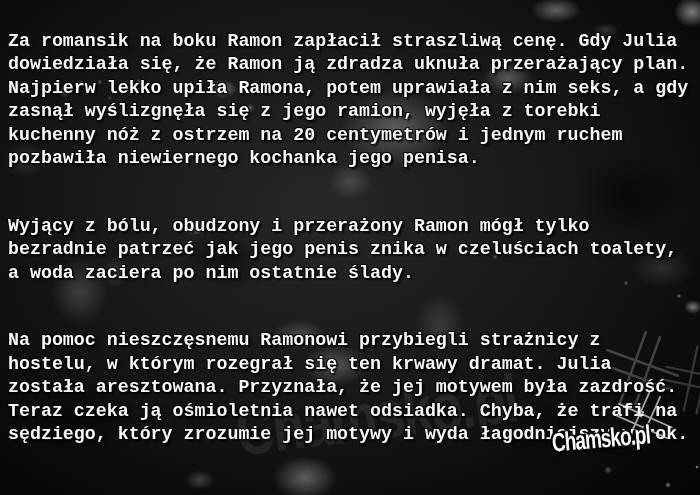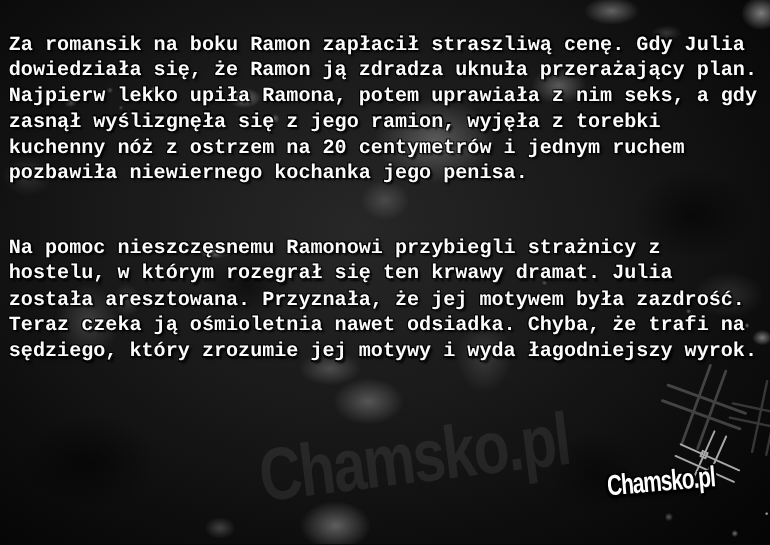--- a/index.html
+++ b/index.html
@@ -134,20 +134,23 @@
   </g>
 </svg>
 
 <main class="article">
   <p>Za romansik na boku Ramon zapłacił straszliwą cenę. Gdy Julia
 dowiedziała się, że Ramon ją zdradza uknuła przerażający plan.
 Najpierw lekko upiła Ramona, potem uprawiała z nim seks, a gdy
 zasnął wyślizgnęła się z jego ramion, wyjęła z torebki
 kuchenny nóż z ostrzem na 20 centymetrów i jednym ruchem
 pozbawiła niewiernego kochanka jego penisa.</p>
+  <p>Wyjący z bólu, obudzony i przerażony Ramon mógł tylko
+bezradnie patrzeć jak jego penis znika w czeluściach toalety,
+a woda zaciera po nim ostatnie ślady.</p>
   <p>Na pomoc nieszczęsnemu Ramonowi przybiegli strażnicy z
 hostelu, w którym rozegrał się ten krwawy dramat. Julia
 została aresztowana. Przyznała, że jej motywem była zazdrość.
 Teraz czeka ją ośmioletnia nawet odsiadka. Chyba, że trafi na
 sędziego, który zrozumie jej motywy i wyda łagodniejszy wyrok.</p>
 </main>
 
 <svg class="hash hash-bright" viewBox="0 0 64 64">
   <g stroke="#eaeaea" stroke-width="1.8" fill="none">
     <line x1="26" y1="2" x2="26" y2="62"></line>

